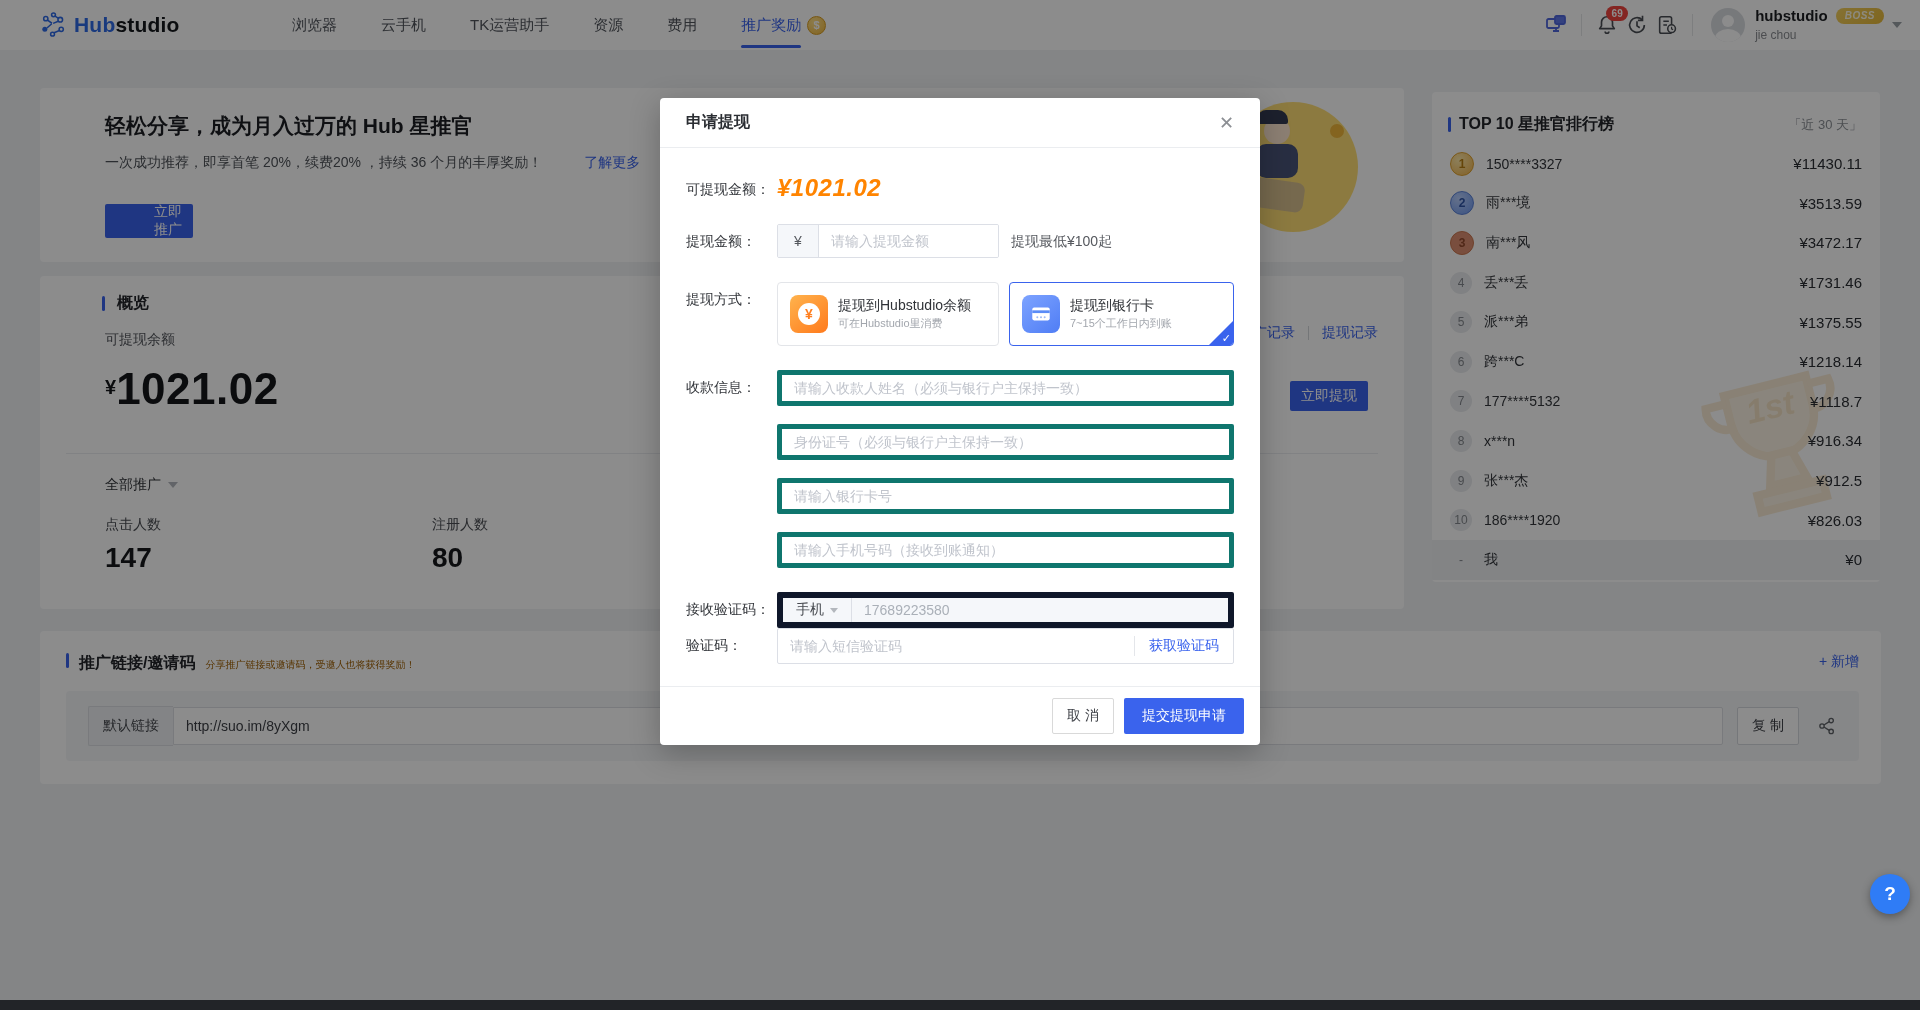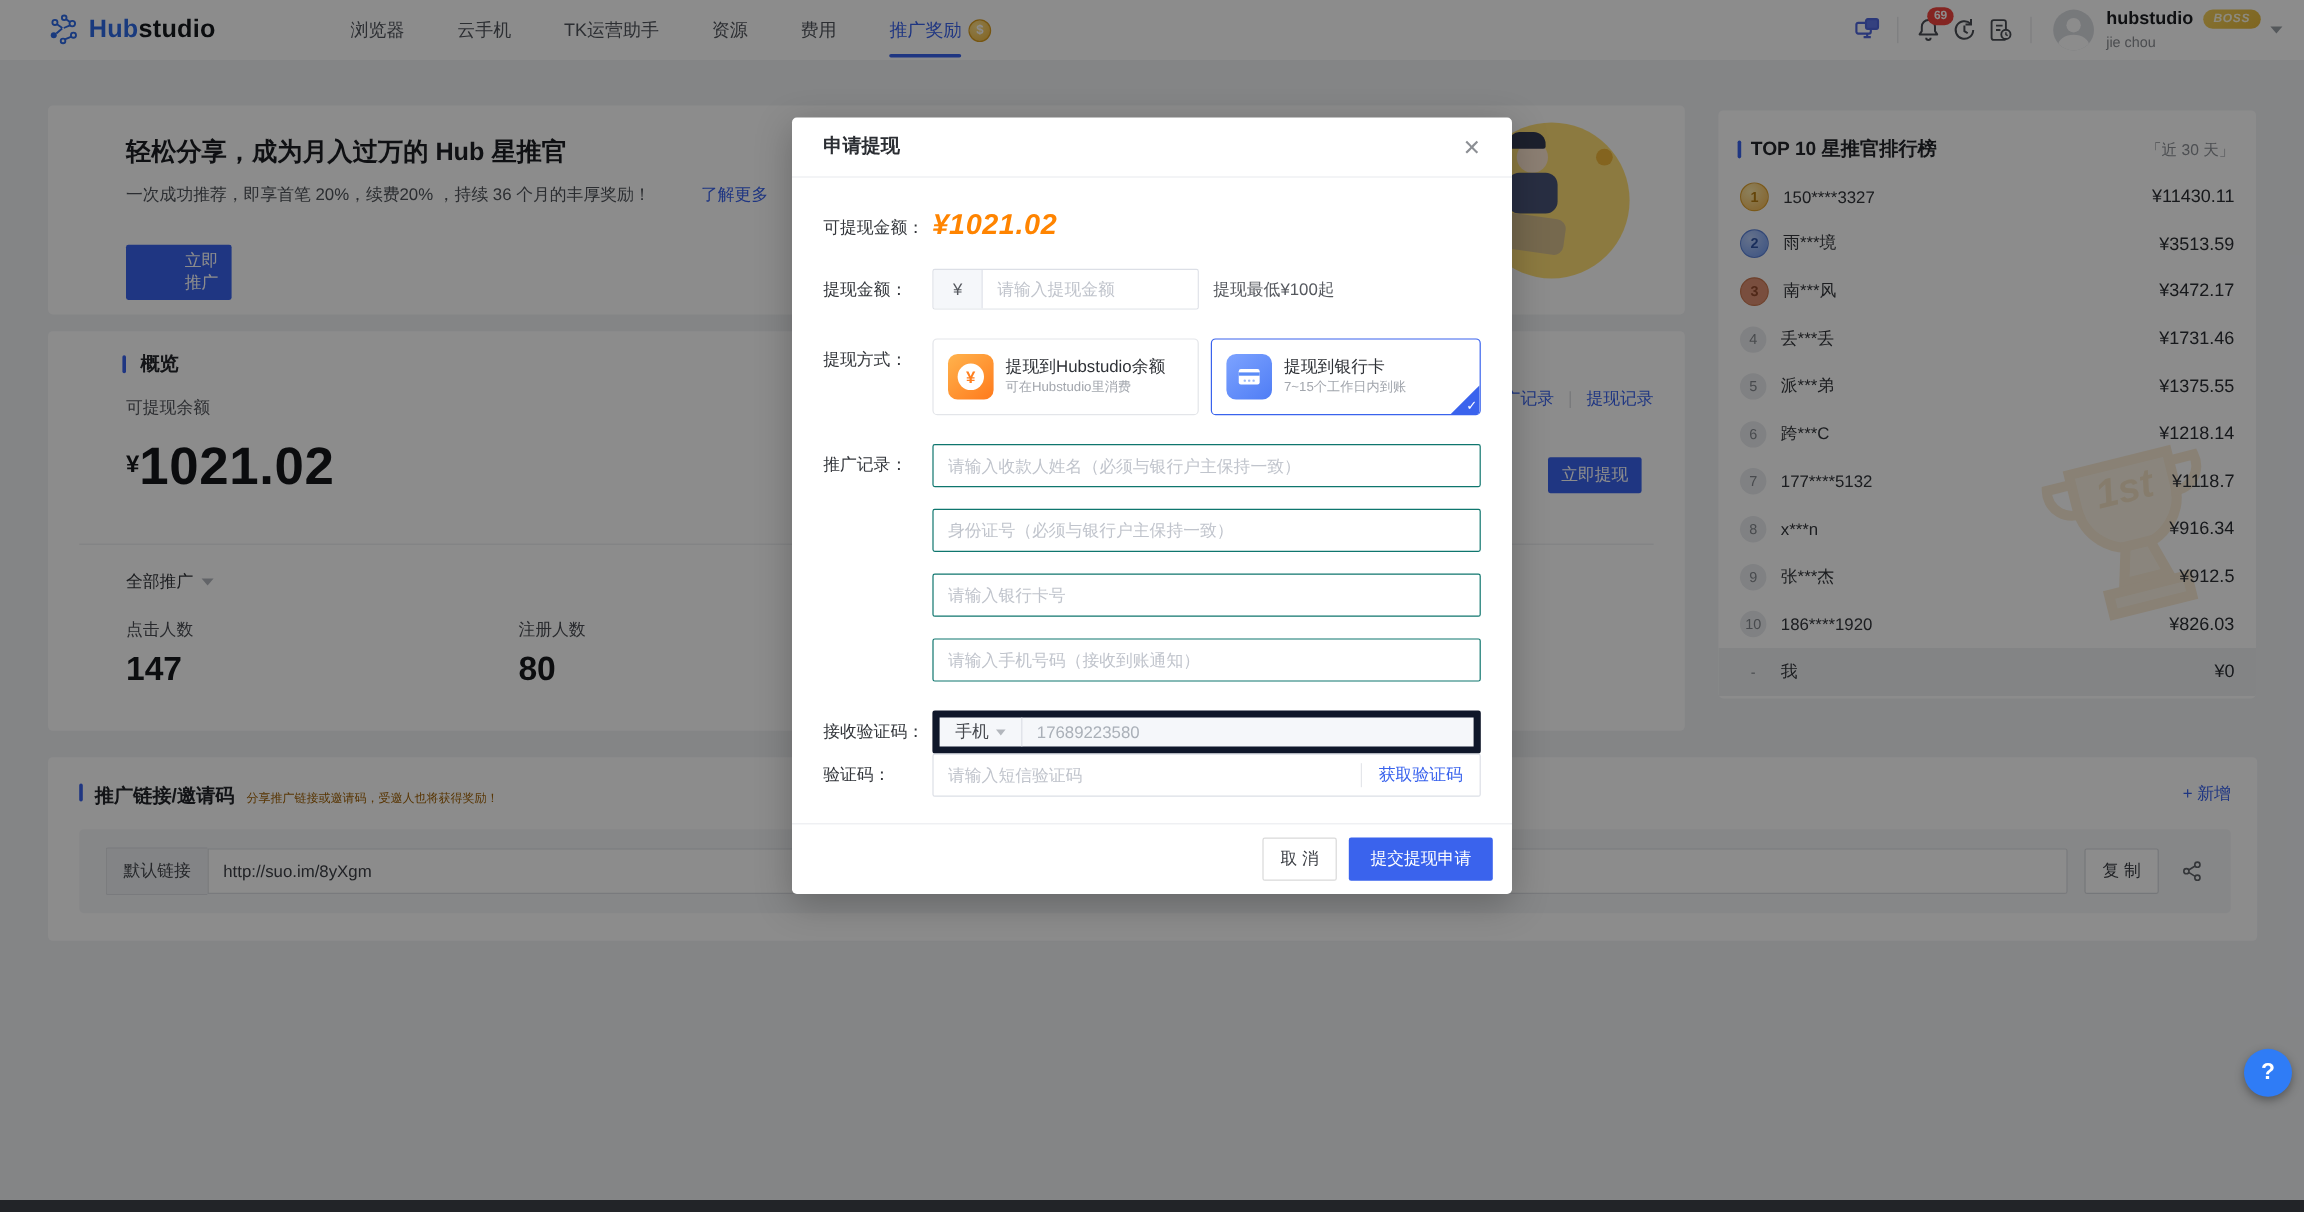--- a/index.html
+++ b/index.html
@@ -39,21 +39,21 @@
   .sec-head{display:flex;align-items:center;gap:12px;}
   .sec-bar{width:3px;height:15px;background:#3a63ed;border-radius:2px;}
   .sec-title{font-size:16px;font-weight:bold;color:#23262b;}
   .blue-btn{background:#3a63ed;color:#fff;font-size:14px;border:none;border-radius:2px;cursor:pointer;display:inline-flex;align-items:center;justify-content:center;}
   .blue-link{color:#3a63ed;cursor:pointer;font-size:14px;}
   
   .banner{left:40px;top:88px;width:1364px;height:174px;overflow:hidden;}
   .banner-title{position:absolute;left:65px;top:24px;font-size:21px;font-weight:bold;color:#1c1e23;}
   .banner-sub-row{position:absolute;left:65px;top:66px;display:flex;gap:42px;align-items:center;}
   .banner-sub{font-size:14px;color:#4f5359;}
-  .banner-cta{position:absolute;left:65px;top:116px;width:88px;height:46px;padding-left:44px;}
+  .banner-cta{position:absolute;left:65px;top:116px;width:88px;height:34px;padding-left:44px;}
   .illus{position:absolute;right:6px;top:0;width:200px;height:174px;}
   .il{position:absolute;border-radius:50%;}
   
   .overview{left:40px;top:276px;width:1364px;height:333px;}
   .ov-head{position:absolute;left:62px;top:17px;}
   .ov-balance-label{position:absolute;left:65px;top:55px;font-size:14px;color:#53565c;}
   .ov-amount{position:absolute;left:65px;top:88px;color:#15171b;}
   .ov-cur{font-size:20px;font-weight:bold;vertical-align:10px;}
   .ov-num{font-size:44px;font-weight:bold;letter-spacing:.5px;}
   .ov-records{position:absolute;right:26px;top:48px;display:flex;align-items:center;gap:13px;}
@@ -118,21 +118,21 @@
   .m-icon{width:38px;height:38px;border-radius:8px;flex:none;display:flex;align-items:center;justify-content:center;margin-right:10px;}
   .m-icon.balance{background:linear-gradient(140deg,#ffb34d,#ff7a1c);}
   .m-icon.balance .yen{width:22px;height:22px;border-radius:50%;background:#fff;color:#ff7f1f;font-weight:bold;font-size:14px;display:flex;align-items:center;justify-content:center;}
   .m-icon.bank{background:linear-gradient(140deg,#7da3ff,#4f7df5);}
   .m-card-txt{line-height:1.25;min-width:0;}
   .m-card-title{font-size:14px;color:#2f3237;white-space:nowrap;}
   .m-card-sub{font-size:11px;color:#a2a6ad;margin-top:3px;white-space:nowrap;}
   .corner-check{position:absolute;right:0;bottom:0;width:0;height:0;border-left:24px solid transparent;border-bottom:24px solid #3a63ed;}
   .corner-tick{position:absolute;right:2px;bottom:0;color:#fff;font-size:11px;}
   .payee-row{margin-bottom:24px;}
-  .m-input{width:100%;height:36px;border:1px solid #0f766e;border-radius:2px;box-sizing:border-box;padding:0 12px;font-size:14px;color:#333;outline:none;font-family:inherit;display:block;}
+  .m-input{width:100%;height:36px;border:5px solid #0f766e;border-radius:2px;box-sizing:border-box;padding:0 12px;font-size:14px;color:#333;outline:none;font-family:inherit;display:block;}
   .payee-stack .m-input{margin-bottom:18px;}
   .payee-stack .m-input:last-child{margin-bottom:0;}
   .receive-row{}
   .rcv-group{display:flex;width:100%;height:36px;border:6px solid #0f172a;border-radius:2px;box-sizing:border-box;background:#f5f7fa;}
   .rcv-select{width:68px;flex:none;border-right:1px solid #dcdfe6;display:flex;align-items:center;justify-content:center;gap:6px;font-size:14px;color:#45484e;cursor:pointer;}
   .rcv-select .caret{border-top-color:#b3b7bd;border-left-width:4px;border-right-width:4px;border-top-width:5px;}
   .rcv-input{flex:1;min-width:0;border:none;outline:none;background:transparent;padding:0 12px;font-size:14px;color:#aab0b8;font-family:inherit;}
   .code-row{margin-bottom:22px;}
   .code-group{display:flex;align-items:center;width:100%;height:36px;border:1px solid #dcdfe6;border-radius:2px;box-sizing:border-box;background:#fff;}
   .code-input{flex:1;min-width:0;border:none;outline:none;padding:0 12px;font-size:14px;color:#333;font-family:inherit;background:transparent;}
@@ -432,21 +432,21 @@
           <span class="m-card-txt">
             <span class="m-card-title" style="display:block;">提现到银行卡</span>
             <span class="m-card-sub" style="display:block;">7~15个工作日内到账</span>
           </span>
           <span class="corner-check"></span>
           <span class="corner-tick">✓</span>
         </div>
       </div>
     </div>
     <div class="m-row payee-row">
-      <span class="m-label">推广记录：</span>
+      <span class="m-label">收款信息：</span>
       <div class="m-field payee-stack">
         <input class="m-input" type="text" placeholder="请输入收款人姓名（必须与银行户主保持一致）" style="">
         <input class="m-input" type="text" placeholder="身份证号（必须与银行户主保持一致）" style="">
         <input class="m-input" type="text" placeholder="请输入银行卡号" style="">
         <input class="m-input" type="text" placeholder="请输入手机号码（接收到账通知）" style="">
       </div>
     </div>
     <div class="m-row receive-row">
       <span class="m-label">接收验证码：</span>
       <div class="m-field rcv-group">

